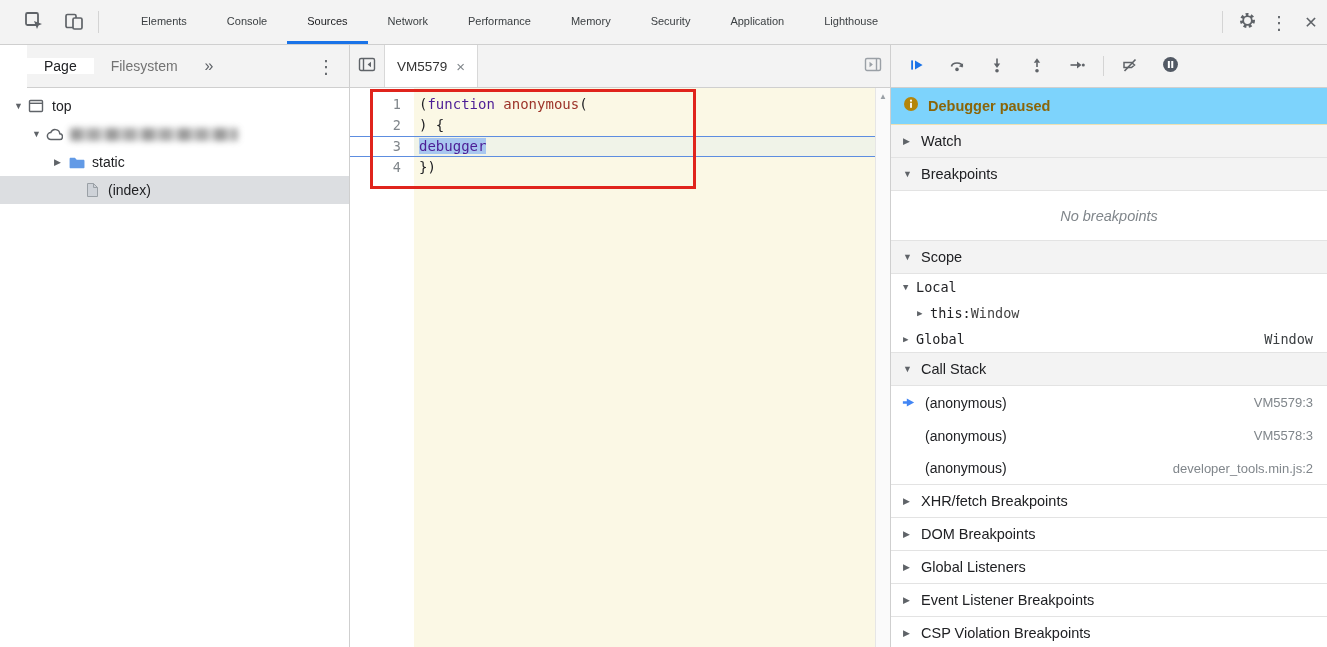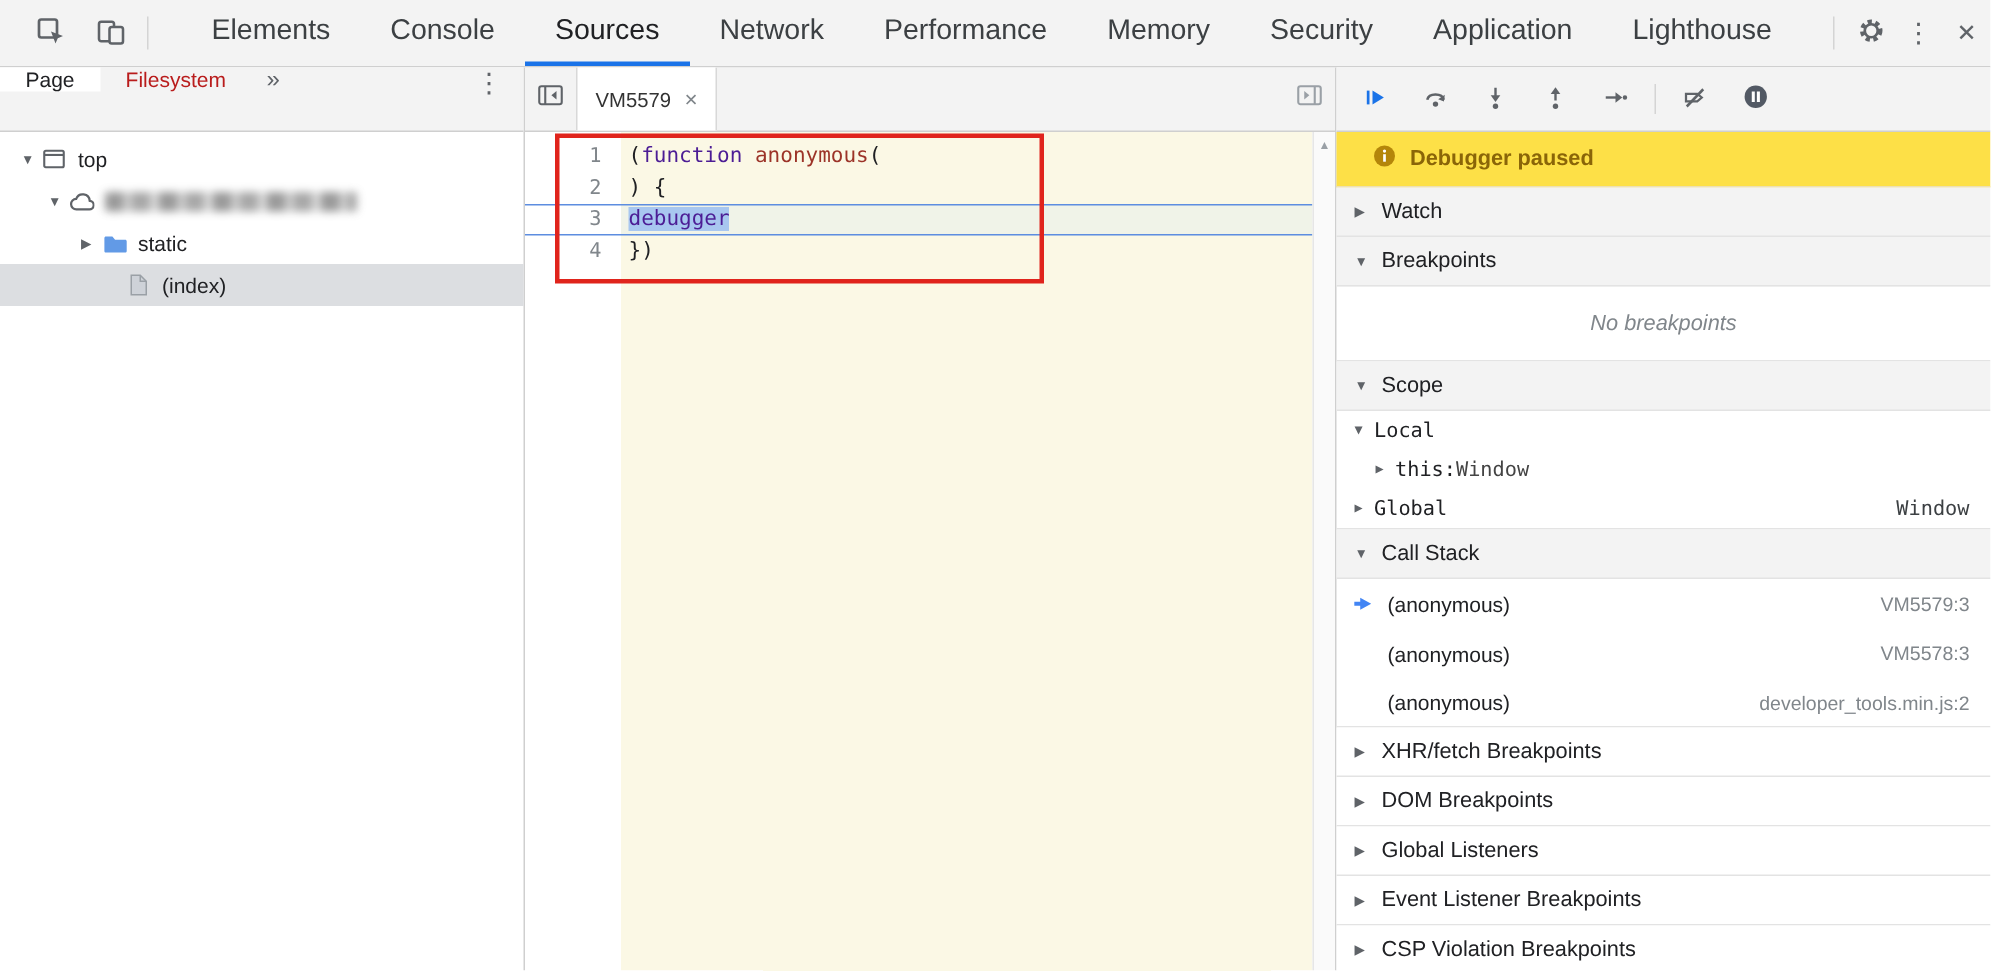--- a/index.html
+++ b/index.html
@@ -8,35 +8,35 @@
   .mono { font-family:"DejaVu Sans Mono","Liberation Mono",monospace; }
 
   
   .main-toolbar { height:45px; background:#f3f3f3; border-bottom:1px solid #cfcfcf;
     display:flex; align-items:stretch; }
   .tool-btn { width:32px; display:flex; align-items:center; justify-content:center; border:none;
     background:transparent; cursor:pointer; }
   .tb-icons { display:flex; align-items:stretch; padding-left:18px; gap:8px; }
   .vsep { width:1px; background:#d4d4d4; margin:11px 8px; }
   .main-tabs { display:flex; align-items:stretch; margin-left:14px; }
-  .main-tab { display:flex; align-items:center; padding:0 20px; font-size:19px; color:#3c4043;
+  .main-tab { display:flex; align-items:center; padding:0 20px; font-size:11px; color:#3c4043;
     border-bottom:3px solid transparent; cursor:pointer; }
   .main-tab.active { color:#202124; border-bottom-color:#1a73e8; }
   .spacer { flex:1; }
   .glyph-btn { font-size:16px; color:#5f6368; }
   .kebab-glyph { font-size:18px; font-family:"DejaVu Sans",sans-serif; color:#5f6368; }
 
   
   .workspace { display:flex; height:602px; }
 
   
   .nav-panel { width:350px; border-right:1px solid #cfcfcf; display:flex; flex-direction:column; background:#fff; }
   .nav-tabs { height:43px; background:#f3f3f3; border-bottom:1px solid #cfcfcf;
-    display:flex; align-items:flex-start; }
-  .nav-tab { display:flex; align-items:center; padding:0 17px; font-size:14px; color:#b91c1c; cursor:pointer; }
+    display:flex; align-items:center;margin-left:27px; }
+  .nav-tab { display:flex; align-items:center; padding:0 17px; font-size:14px; color:#737373; cursor:pointer; }
   .nav-tab.active { background:#fff; color:#202124; }
   .chev-btn { display:flex; align-items:center; padding:0 10px; font-size:16px; color:#5f6368; cursor:pointer; }
   .nav-kebab { display:flex; align-items:center; padding:0 14px; cursor:pointer; }
   .tree { flex:1; padding-top:4px; font-size:14px; }
   .tree-row { height:28px; display:flex; align-items:center; cursor:pointer; }
   .tree-row .tri { flex:0 0 13px; }
   .tree-row .t-icon { flex:0 0 18px; margin-right:7px; display:flex; align-items:center; justify-content:center; }
   .tree-row.selected { background:#dcdee1; }
   .tri { font-size:9px; color:#5f6368; width:13px; display:inline-block; }
   .tri.hidden { visibility:hidden; }
@@ -66,22 +66,22 @@
     display:flex; justify-content:center; align-items:flex-start; padding-top:4px; cursor:pointer; }
   .scroll-arrow { font-size:8px; color:#9aa0a6; }
 
   
   .debug-panel { width:437px; border-left:1px solid #cfcfcf; display:flex; flex-direction:column; background:#fff; }
   .debug-toolbar { height:43px; flex:0 0 43px; background:#f3f3f3; border-bottom:1px solid #cfcfcf;
     display:flex; align-items:center; padding-left:12px; gap:12px; }
   .dbg-btn { width:28px; height:28px; display:flex; align-items:center; justify-content:center;
     border:none; background:transparent; cursor:pointer; }
   .dbg-sep { width:1px; height:20px; background:#d4d4d4; }
-  .paused-banner { height:37px; flex:0 0 37px; background:#fde047; border-bottom:1px solid #ece0b4;
-    display:flex; align-items:center; gap:9px; padding-left:24px; }
+  .paused-banner { height:37px; flex:0 0 37px; background:#7dd3fc; border-bottom:1px solid #ece0b4;
+    display:flex; align-items:center; gap:9px; padding-left:12px; }
   .paused-text { font-size:14.5px; font-weight:600; color:#8a6508; }
   .sec-header { height:33px; flex:0 0 33px; display:flex; align-items:center; padding-left:12px;
     border-bottom:1px solid #e3e3e3; font-size:14.5px; color:#202124; cursor:pointer; background:#fff; }
   .sec-header.gray { background:#f3f3f3; }
   .sec-header .tri { margin-right:5px; }
   .empty-row { height:50px; flex:0 0 50px; display:flex; align-items:center; justify-content:center;
     font-size:14.5px; font-style:italic; color:#80868b; border-bottom:1px solid #e3e3e3; }
   .scope-row { height:26px; flex:0 0 26px; display:flex; align-items:center; padding:0 14px 0 12px;
     font-size:13.5px; cursor:pointer; }
   .scope-row.indent { padding-left:26px; }

